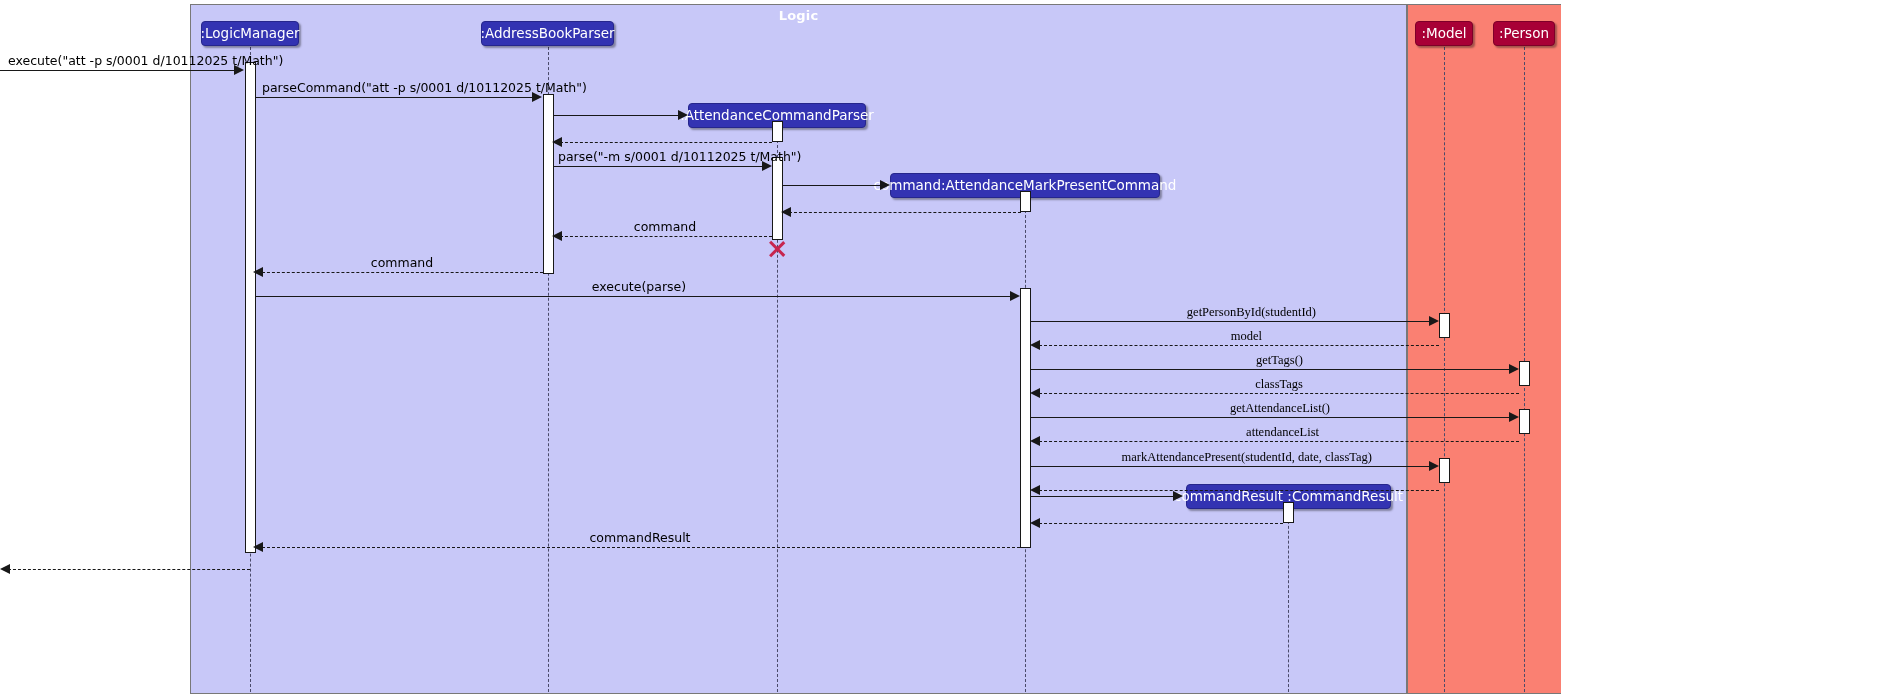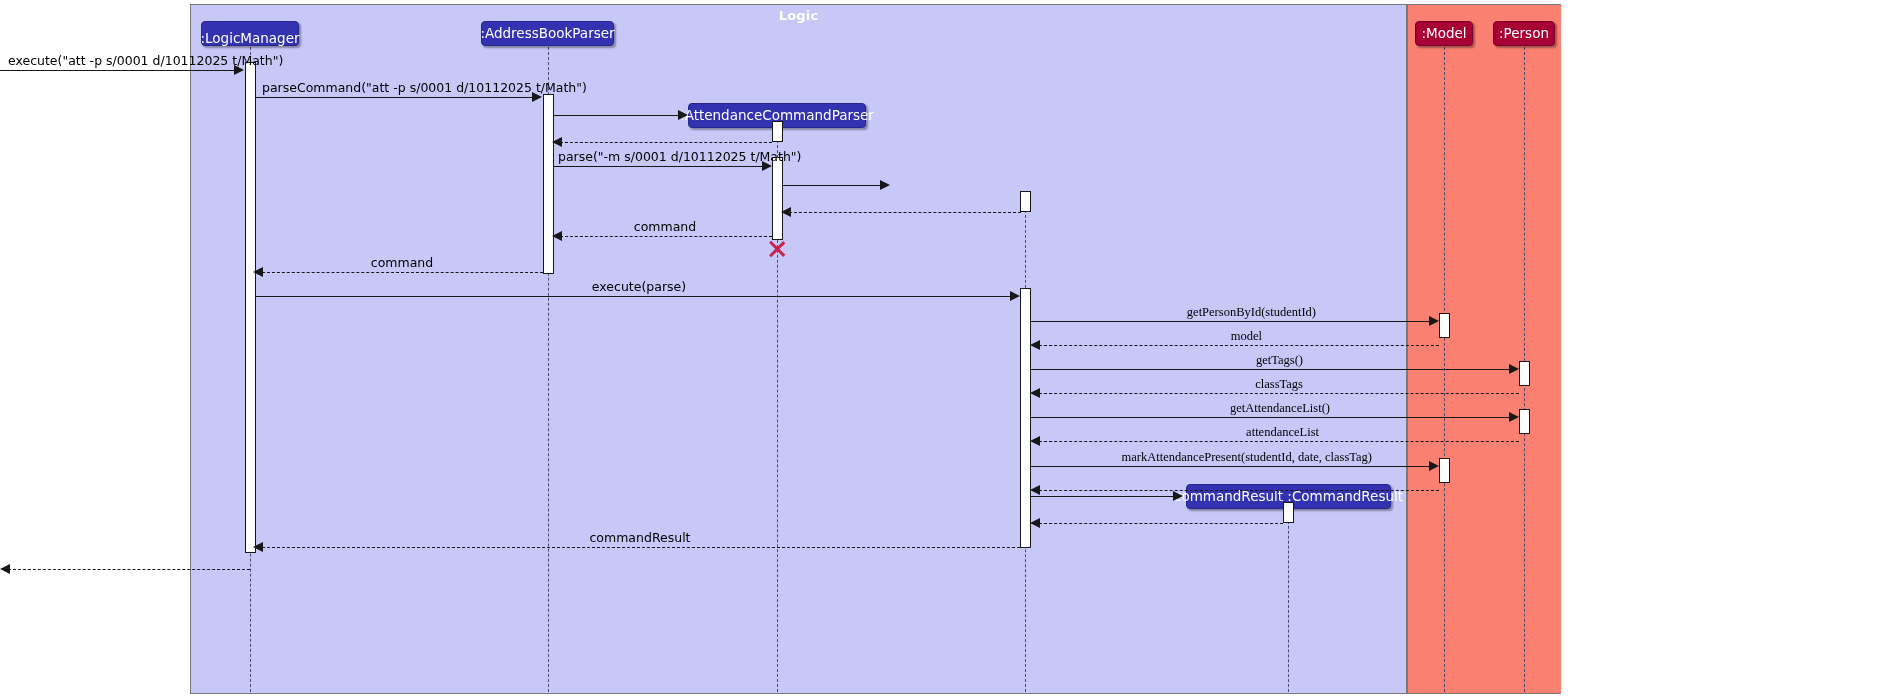--- a/index.html
+++ b/index.html
@@ -156,32 +156,35 @@
   </div>
 
   <div class="lifeline" style="left:250px;  top:47px;  height:645px;"></div>
   <div class="lifeline" style="left:548px;  top:47px;  height:645px;"></div>
   <div class="lifeline" style="left:777px;  top:130px; height:562px;"></div>
   <div class="lifeline" style="left:1025px; top:200px; height:492px;"></div>
   <div class="lifeline" style="left:1288px; top:511px; height:181px;"></div>
   <div class="lifeline" style="left:1444px; top:47px;  height:645px;"></div>
   <div class="lifeline" style="left:1524px; top:47px;  height:645px;"></div>
 
-  <div class="participant logic-actor" style="left:201px; top:21px; width:98px; height:25px;align-items:flex-end;">
+  <div class="participant logic-actor" style="left:201px; top:21px; width:98px; height:25px;">
     <span>:LogicManager</span>
   </div>
 
   <div class="participant logic-actor" style="left:481px; top:21px; width:133px; height:25px;text-align:center;">
     <span>:AddressBookParser</span>
   </div>
 
   <div class="participant logic-actor" style="left:688px; top:103px; width:178px; height:25px;">
     <span>:AttendanceCommandParser</span>
   </div>
 
+  <div class="participant logic-actor" style="left:890px; top:173px; width:270px; height:25px;">
+    <span>command:AttendanceMarkPresentCommand</span>
+  </div>
 
   <div class="participant logic-actor" style="left:1186px; top:484px; width:205px; height:25px;">
     <span>commandResult :CommandResult</span>
   </div>
 
   <div class="participant model-actor" style="left:1415px; top:21px; width:58px; height:25px;">
     <span>:Model</span>
   </div>
 
   <div class="participant model-actor" style="left:1493px; top:21px; width:62px; height:25px;">

